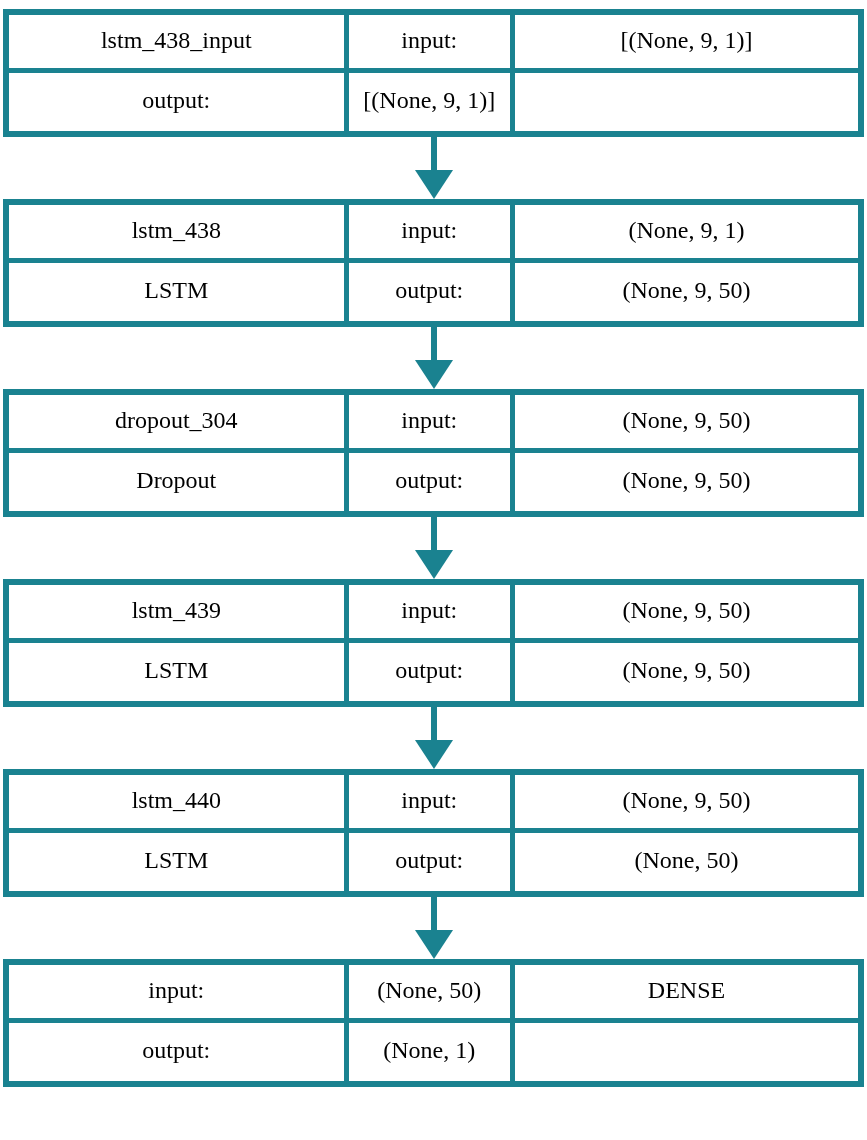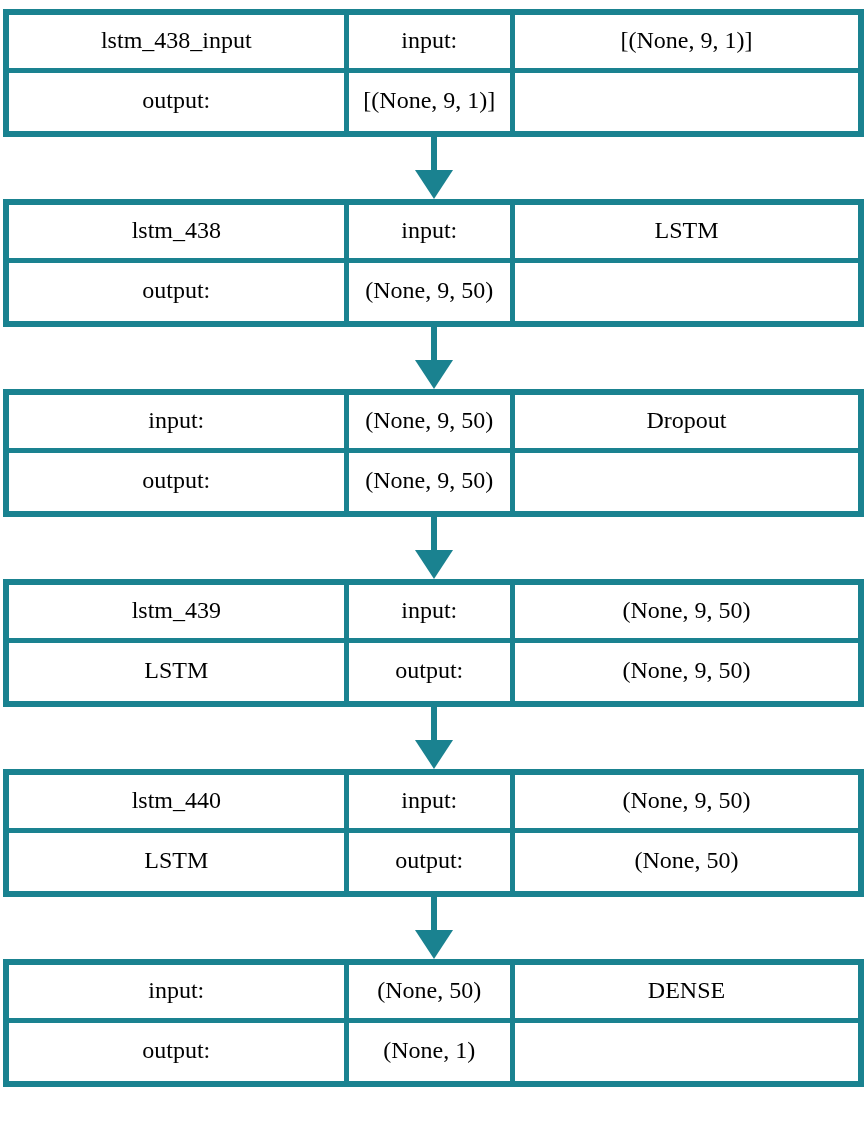--- a/index.html
+++ b/index.html
@@ -78,31 +78,33 @@
   </div>
 
   <div class="arrow">
     <div class="arrow-stem"></div>
     <div class="arrow-head"></div>
   </div>
 
   <div class="layer-block">
     <div class="cell">lstm_438</div>
     <div class="cell">input:</div>
+    <div class="cell">(None, 9, 1)</div>
     <div class="cell">LSTM</div>
     <div class="cell">output:</div>
     <div class="cell">(None, 9, 50)</div>
   </div>
 
   <div class="arrow">
     <div class="arrow-stem"></div>
     <div class="arrow-head"></div>
   </div>
 
   <div class="layer-block">
+    <div class="cell">dropout_304</div>
     <div class="cell">input:</div>
     <div class="cell">(None, 9, 50)</div>
     <div class="cell">Dropout</div>
     <div class="cell">output:</div>
     <div class="cell">(None, 9, 50)</div>
   </div>
 
   <div class="arrow">
     <div class="arrow-stem"></div>
     <div class="arrow-head"></div>

